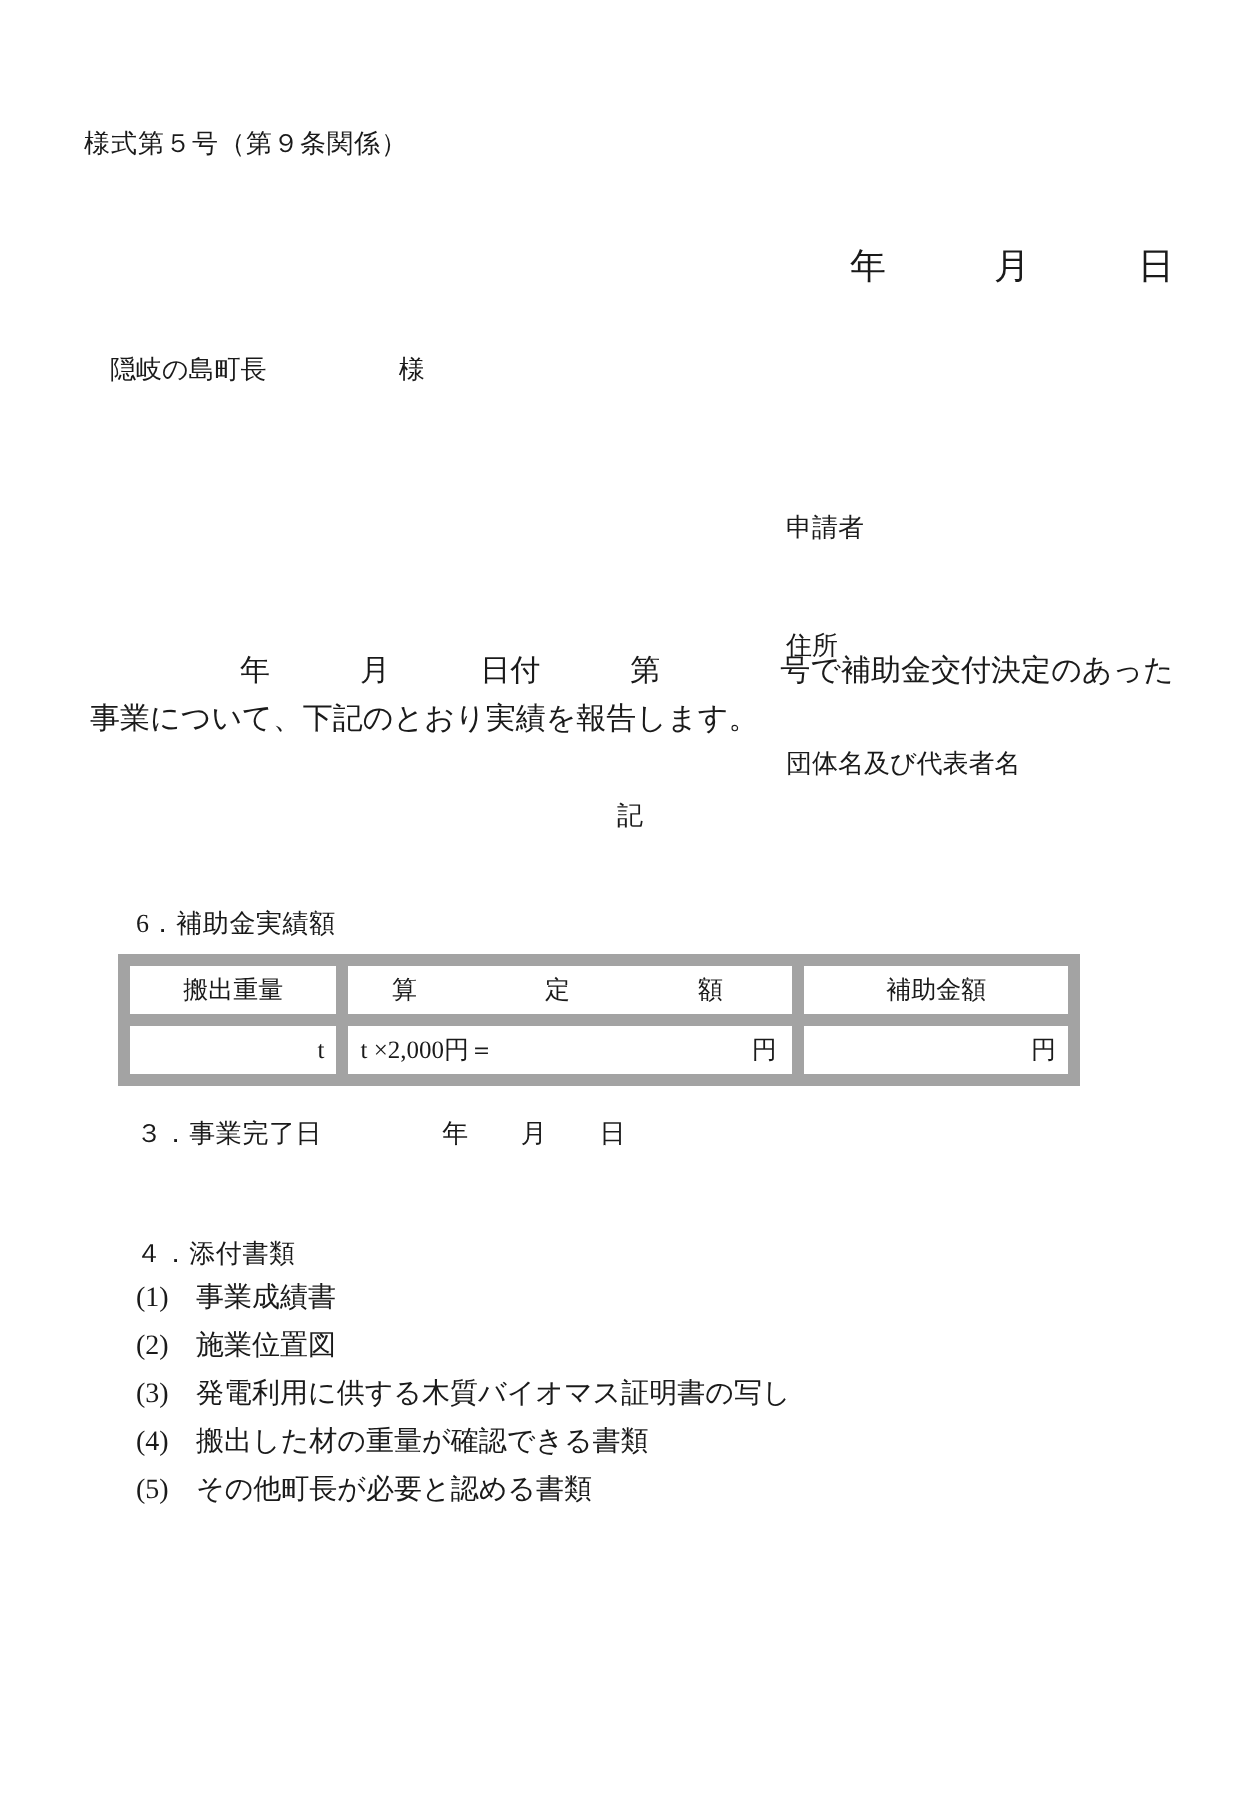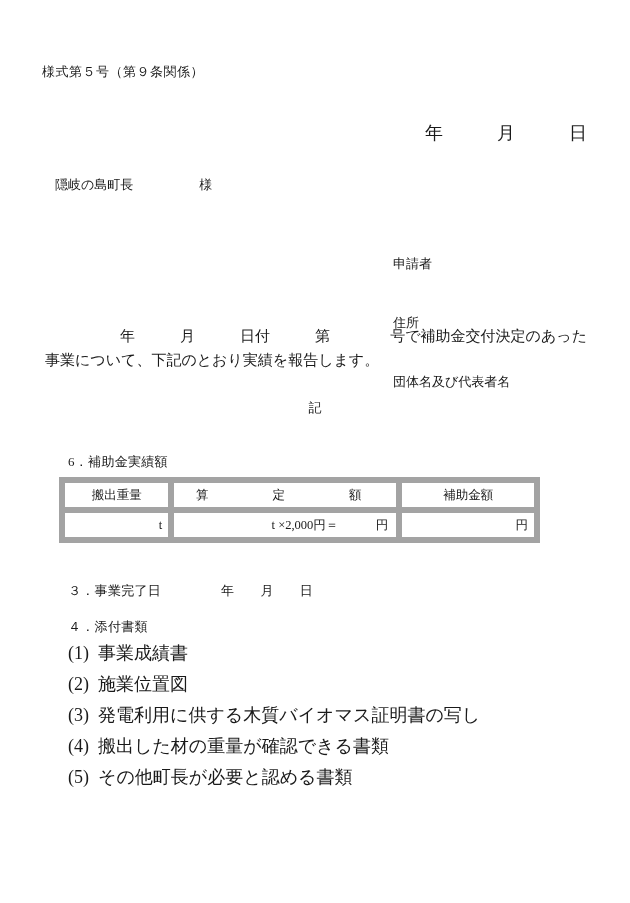--- a/index.html
+++ b/index.html
@@ -90,21 +90,21 @@
     text-align: center;
     font-size: 13px;
   }
 
   
   .sec-head {
     font-size: 13px;
     letter-spacing: .3px;
   }
   .sec2 { left: 68px; top: 452px; }
-  .sec3 { left: 68px; top: 557px; margin-top: 24px; }
+  .sec3 { left: 68px; top: 557px; }
   .sec4 { left: 68px; top: 617px; }
 
   .sec3 .d1 { padding-left: 60px; }
   .sec3 .d2 { padding-left: 26px; }
   .sec3 .d3 { padding-left: 26px; }
 
   
   table.result {
     position: absolute;
     left: 59px;
@@ -118,31 +118,31 @@
     border: 6px solid #a3a3a3;
     height: 22px;
     padding: 1px 6px;
     font-weight: normal;
   }
   table.result th { text-align: center; }
   .col-w  { width: 104px; }
   .col-c  { width: 230px; }
   .col-s  { width: 137px; }
   .cell-right { text-align: right; }
-  .calc-cell { position: relative; text-align: right; padding-right: 6px; }
+  .calc-cell { position: relative; text-align: left; padding-right: 6px; }
   .calc-cell .calc-expr { display: inline-block; padding-right: 52px; }
   .calc-cell .calc-unit { position: absolute; right: 8px; }
   .th-spread { letter-spacing: 13px; padding-left: 13px; }
 
   
   .attach-list {
     position: absolute;
     left: 68px;
     top: 638px;
-    font-size: 18px;
+    font-size: 14px;
     line-height: 1.72;
   }
   .attach-list div { white-space: pre; }
   .attach-list .num { display: inline-block; width: 30px; }
 </style>
 </head>
 <body>
 
 <div class="page">
 

